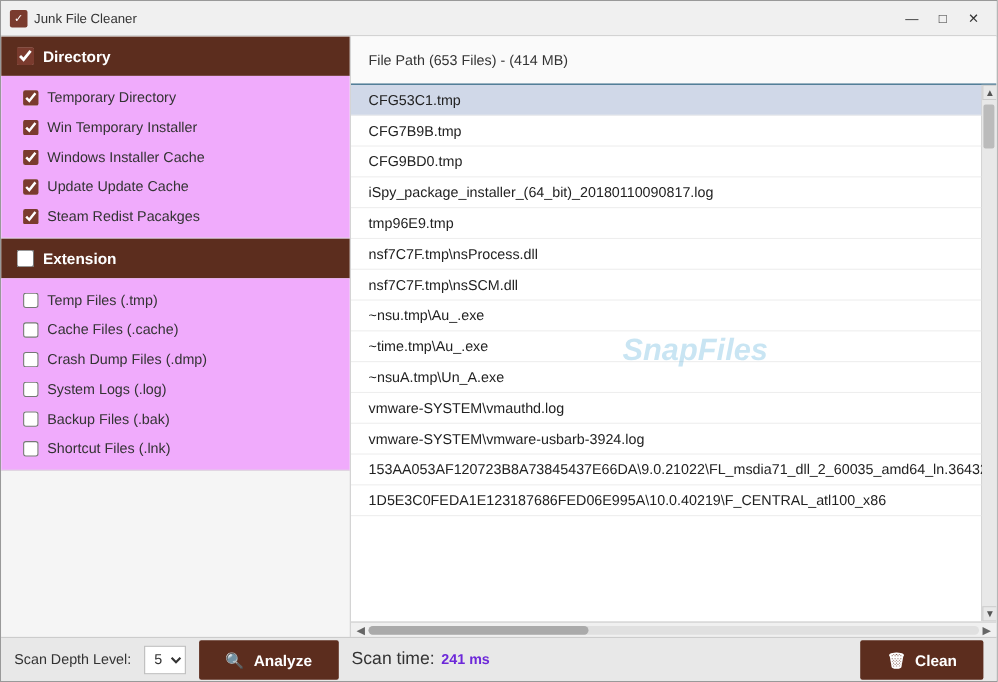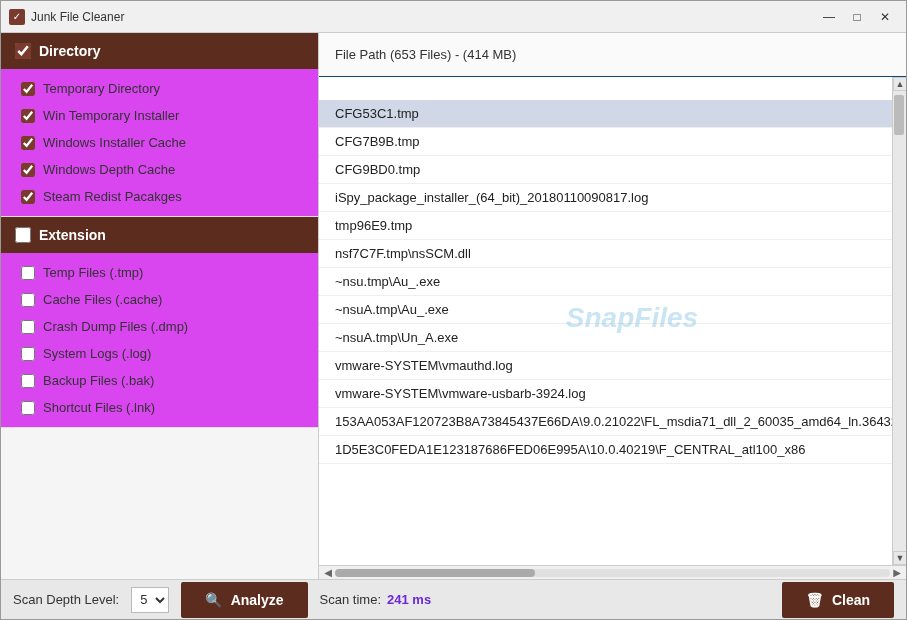--- a/index.html
+++ b/index.html
@@ -90,21 +90,21 @@
       gap: 8px;
     }
     .header-checkbox {
       width: 16px;
       height: 16px;
       accent-color: #7a3b2e;
       cursor: pointer;
     }
     .section-items {
       padding: 6px 0;
-      background: #d946ef;
+      background: #f0abfc;
       border-bottom: 1px solid #ddd;
     }
     .section-item {
       padding: 6px 16px 6px 20px;
       display: flex;
       align-items: center;
       gap: 8px;
       cursor: pointer;
     }
     .item-checkbox {
@@ -143,21 +143,20 @@
     }
     .file-item {
       padding: 6px 16px;
       border-bottom: 1px solid #eee;
       white-space: nowrap;
       color: #222;
       font-size: 13px;
     }
     .file-item:first-child {
       background: #d0d8e8;
-      margin-top: 23px;
     }
     .watermark {
       position: absolute;
       top: 50%;
       left: 50%;
       transform: translate(-30%, -60%);
       color: rgba(100, 180, 220, 0.35);
       font-size: 28px;
       font-style: italic;
       pointer-events: none;
@@ -233,21 +232,21 @@
       gap: 8px;
       border-radius: 2px;
     }
     .scan-time-area {
       display: flex;
       align-items: center;
       gap: 6px;
       flex: 1;
     }
     .scan-time-label {
-      font-size: 13px;
+      font-size: 16px;
       color: #333;
     }
     .scan-time-value {
       font-size: 13px;
       color: #6d28d9;
       font-weight: bold;
     }
     .clean-btn {
       height: 36px;
       padding: 0 24px;
@@ -338,21 +337,21 @@
         <div class="section-item">
           <input type="checkbox" class="item-checkbox" checked="" style="">
           <span class="item-label">Win Temporary Installer</span>
         </div>
         <div class="section-item">
           <input type="checkbox" class="item-checkbox" checked="" style="">
           <span class="item-label">Windows Installer Cache</span>
         </div>
         <div class="section-item">
           <input type="checkbox" class="item-checkbox" checked="" style="">
-          <span class="item-label">Windows Depth Cache</span>
+          <span class="item-label">Update Update Cache</span>
         </div>
         <div class="section-item">
           <input type="checkbox" class="item-checkbox" checked="" style="">
           <span class="item-label">Steam Redist Pacakges</span>
         </div>
       </div>
 
       <div class="section-header">
         <input type="checkbox" class="header-checkbox" style="">
         <span>Extension</span>
@@ -390,23 +389,24 @@
       <div class="file-path-header">File Path (653 Files) - (414 MB)</div>
       <div class="file-list-outer">
         <div class="file-list-container">
           <div class="watermark">SnapFiles</div>
           <div class="file-list">
             <div class="file-item">CFG53C1.tmp</div>
             <div class="file-item">CFG7B9B.tmp</div>
             <div class="file-item">CFG9BD0.tmp</div>
             <div class="file-item">iSpy_package_installer_(64_bit)_20180110090817.log</div>
             <div class="file-item">tmp96E9.tmp</div>
+            <div class="file-item">nsf7C7F.tmp\nsProcess.dll</div>
             <div class="file-item">nsf7C7F.tmp\nsSCM.dll</div>
             <div class="file-item">~nsu.tmp\Au_.exe</div>
-            <div class="file-item">~nsuA.tmp\Au_.exe</div>
+            <div class="file-item">~time.tmp\Au_.exe</div>
             <div class="file-item">~nsuA.tmp\Un_A.exe</div>
             <div class="file-item">vmware-SYSTEM\vmauthd.log</div>
             <div class="file-item">vmware-SYSTEM\vmware-usbarb-3924.log</div>
             <div class="file-item">153AA053AF120723B8A73845437E66DA\9.0.21022\FL_msdia71_dll_2_60035_amd64_ln.3643236F_F</div>
             <div class="file-item">1D5E3C0FEDA1E123187686FED06E995A\10.0.40219\F_CENTRAL_atl100_x86</div>
           </div>
         </div>
         <div class="scrollbar-vert">
           <div class="sv-arrow">▲</div>
           <div class="sv-track">

